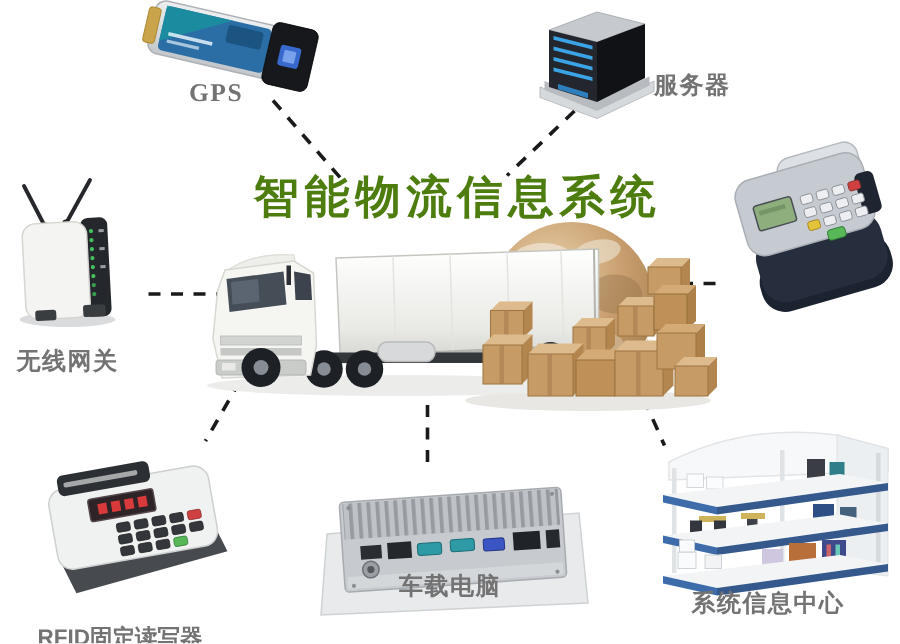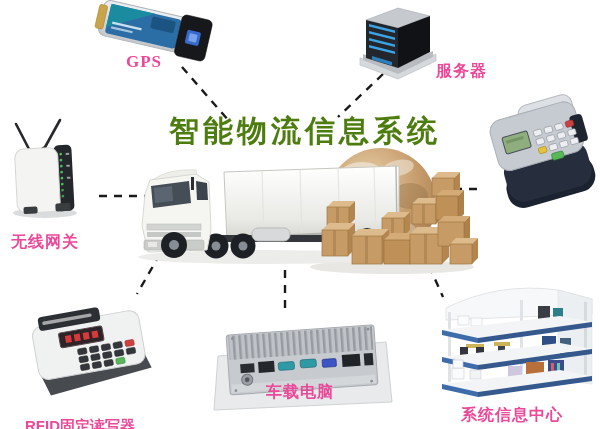--- a/index.html
+++ b/index.html
@@ -1,18 +1,18 @@
 <!DOCTYPE html>
 <html><head>
 <meta charset="utf-8">
 <style>
   html,body{margin:0;padding:0;background:#ffffff;}
   .stage{position:relative;width:600px;height:429px;background:#ffffff;overflow:hidden;
          font-family:"Liberation Sans",sans-serif;}
-  .lbl{position:absolute;font-weight:700;color:#ec4899;font-size:16px;white-space:nowrap;
+  .lbl{position:absolute;font-weight:700;color:#737373;font-size:16px;white-space:nowrap;
        letter-spacing:1px;line-height:1.1;}
   .lbl.serif{font-family:"Liberation Serif",serif;font-size:17px;letter-spacing:1px;}
   .lbl.small{font-size:15px;letter-spacing:0;margin-top:24px;}
   #title{position:absolute;left:169px;top:111px;font-size:30px;font-weight:700;color:#4d7c0f;
          letter-spacing:4px;white-space:nowrap;font-family:"Liberation Sans",sans-serif;}
   svg{position:absolute;left:0;top:0;}
 </style>
 </head>
 <body>
 
@@ -317,19 +317,19 @@
     <rect x="557" y="363" width="3" height="13" fill="#7fc" opacity="0.7"></rect>
     <polygon points="442,384 560,370 592,376 478,392" fill="#f2f4f5"></polygon>
     <polygon points="442,384 478,392 478,397 442,389" fill="#3e6cab"></polygon>
     <polygon points="478,392 592,376 592,381 478,397" fill="#35598c"></polygon>
   </g>
 </svg>
 
 <div id="title">智能物流信息系统</div>
 
 <div class="lbl serif" style="left:126px;top:53px;">GPS</div>
-<div class="lbl" style="left:436px;top:62px;">服务器</div>
+<div class="lbl" style="left:436px;top:49px;">服务器</div>
 <div class="lbl" style="left:11px;top:233px;">无线网关</div>
 <div class="lbl small" style="left:25px;top:394px;">RFID固定读写器</div>
 <div class="lbl" style="left:266px;top:383px;">车载电脑</div>
-<div class="lbl" style="left:461px;top:394px;margin-top:12px;">系统信息中心</div>
+<div class="lbl" style="left:461px;top:394px;">系统信息中心</div>
 
 </div>
 
 </body></html>

